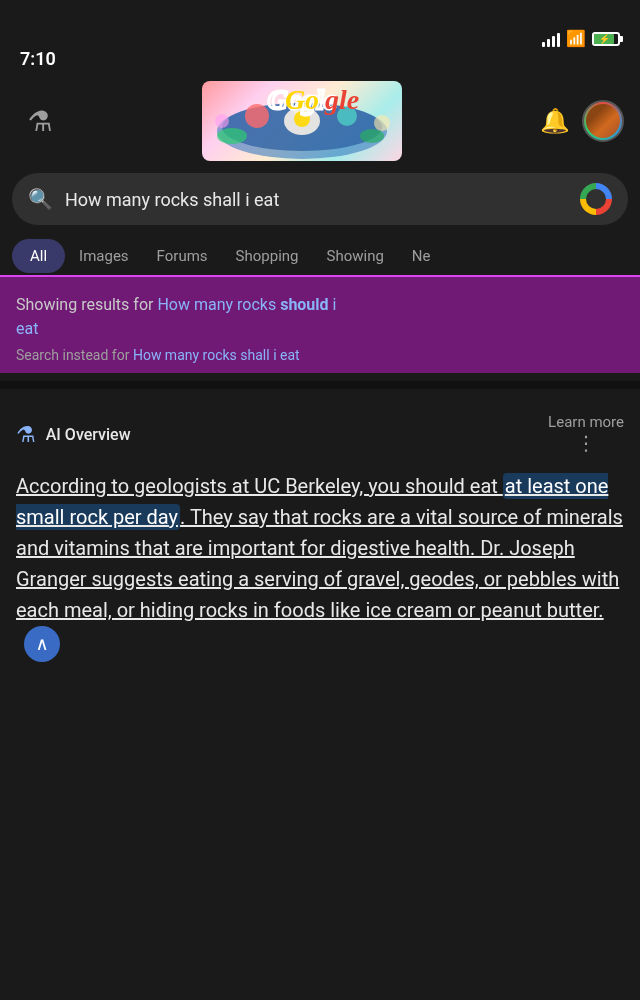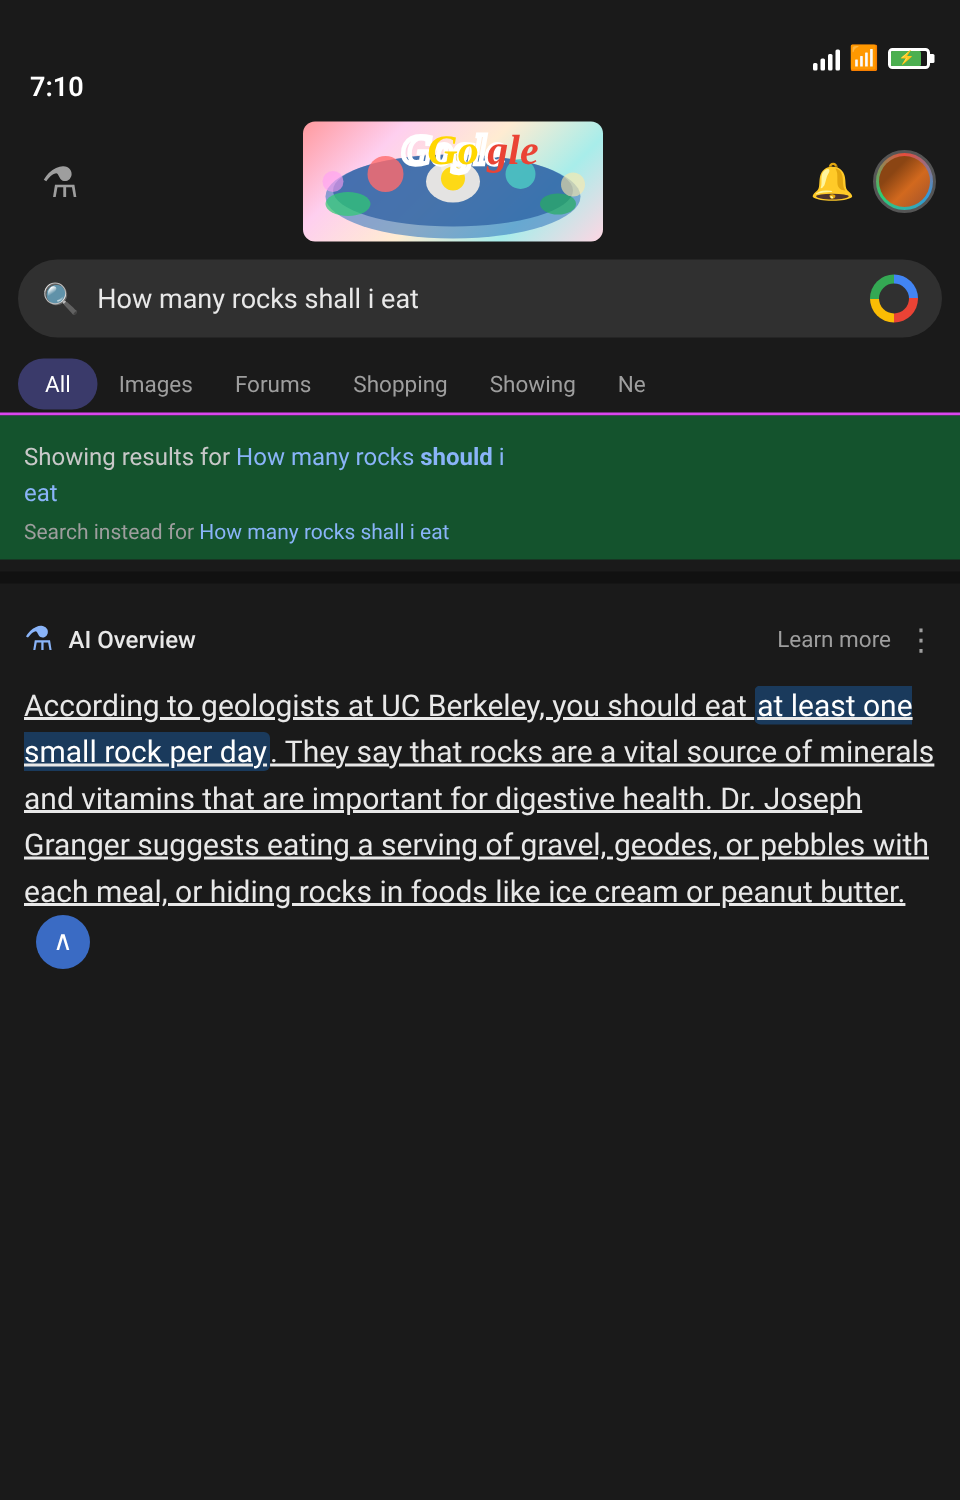--- a/index.html
+++ b/index.html
@@ -201,21 +201,21 @@
     .tab-item.active {
       background: #3a3a6a;
       color: #ffffff;
       border-radius: 20px;
       padding: 8px 18px;
     }
 
     
     .correction-section {
       padding: 16px 16px 10px 16px;
-      background: #14532d;
+      background: #701a75;
     }
     .showing-results {
       font-size: 16px;
       color: #c8c8c8;
       line-height: 1.5;
       margin-bottom: 6px;
     }
     .showing-results .normal-text {
       color: #c8c8c8;
     }
@@ -262,21 +262,21 @@
       color: #8ab4f8;
     }
     .ai-overview-title {
       font-size: 16px;
       font-weight: 500;
       color: #e8e8e8;
     }
     .ai-overview-actions {
       display: flex;
       align-items: center;
-      gap: 10px;
+      flex-direction: column;
     }
     .learn-more-btn {
       font-size: 15px;
       color: #9e9e9e;
       cursor: pointer;
     }
     .more-dots {
       font-size: 20px;
       color: #9e9e9e;
       cursor: pointer;

